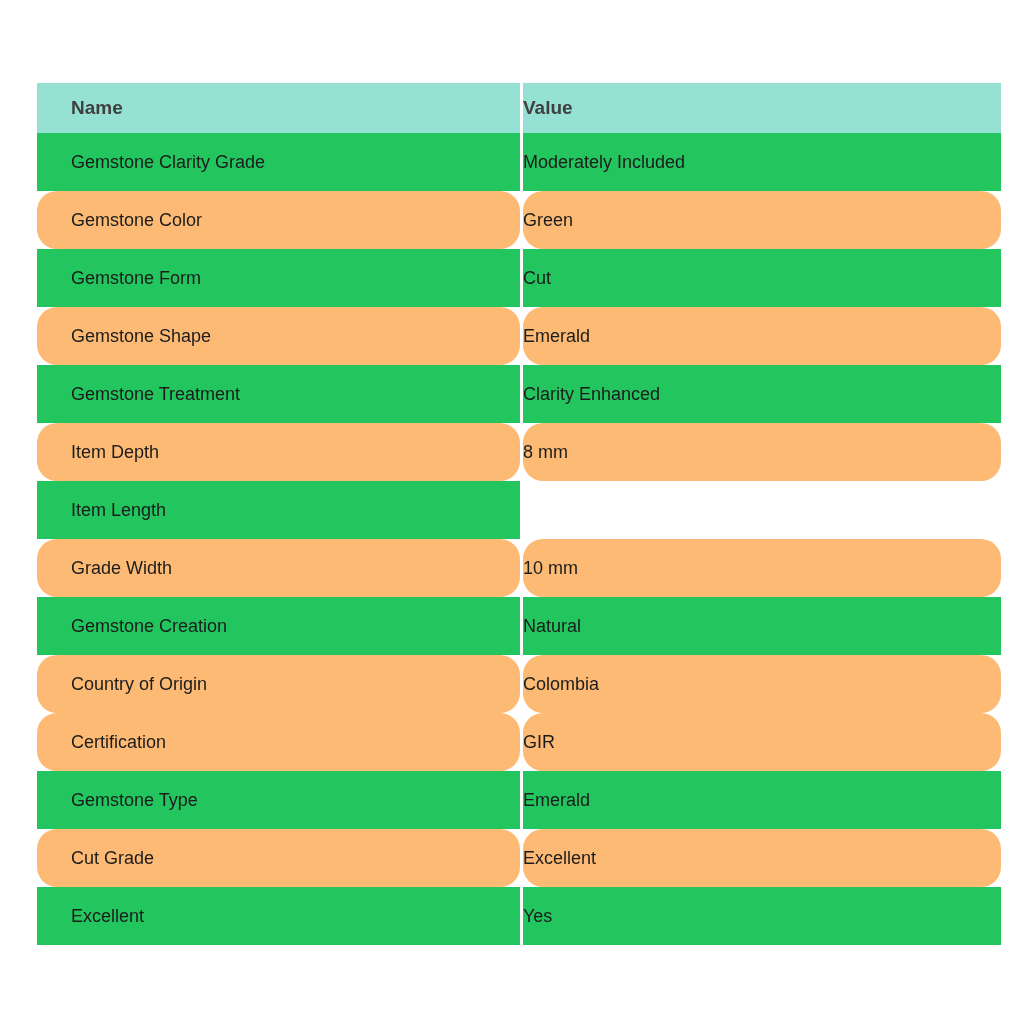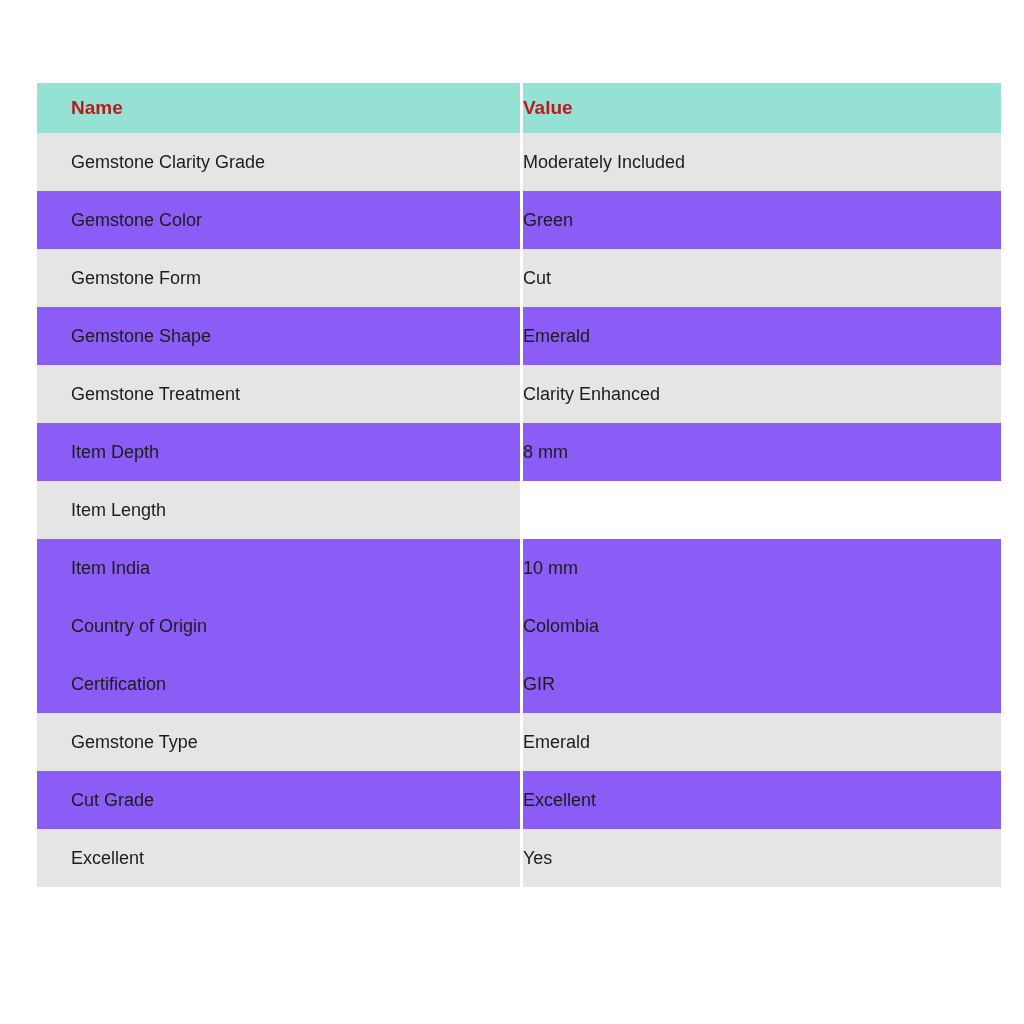--- a/index.html
+++ b/index.html
@@ -41,32 +41,33 @@
   .cell.value {
     flex: 1 1 auto;
   }
   .row.header {
     height: 50px;
   }
   .row.header .cell {
     background: #95e1d3;
     font-size: 19px;
     font-weight: 700;
-    color: #b91c1c;
+    color: #404040;
   }
   .row.body {
     height: 58px;
     font-size: 18px;
     font-weight: 400;
   }
   .row.body .cell {
-    background: #e5e5e5;
+    background: #22c55e;
   }
   .row.body.striped .cell {
-    background: #8b5cf6;
+    background: #fdba74;
+    border-radius: 20px;
   }
 </style>
 </head>
 <body>
 
 <div class="spec-table">
   <div class="row header">
     <div class="cell name">Name</div>
     <div class="cell value">Value</div>
   </div>
@@ -92,22 +93,26 @@
         <div class="cell value">Clarity Enhanced</div>
       </div>
       <div class="row body striped">
         <div class="cell name">Item Depth</div>
         <div class="cell value">8 mm</div>
       </div>
       <div class="row body">
         <div class="cell name">Item Length</div>
       </div>
       <div class="row body striped">
-        <div class="cell name">Item India</div>
+        <div class="cell name">Grade Width</div>
         <div class="cell value">10 mm</div>
+      </div>
+      <div class="row body">
+        <div class="cell name">Gemstone Creation</div>
+        <div class="cell value">Natural</div>
       </div>
       <div class="row body striped">
         <div class="cell name">Country of Origin</div>
         <div class="cell value">Colombia</div>
       </div>
       <div class="row body striped">
         <div class="cell name">Certification</div>
         <div class="cell value">GIR</div>
       </div>
       <div class="row body">

